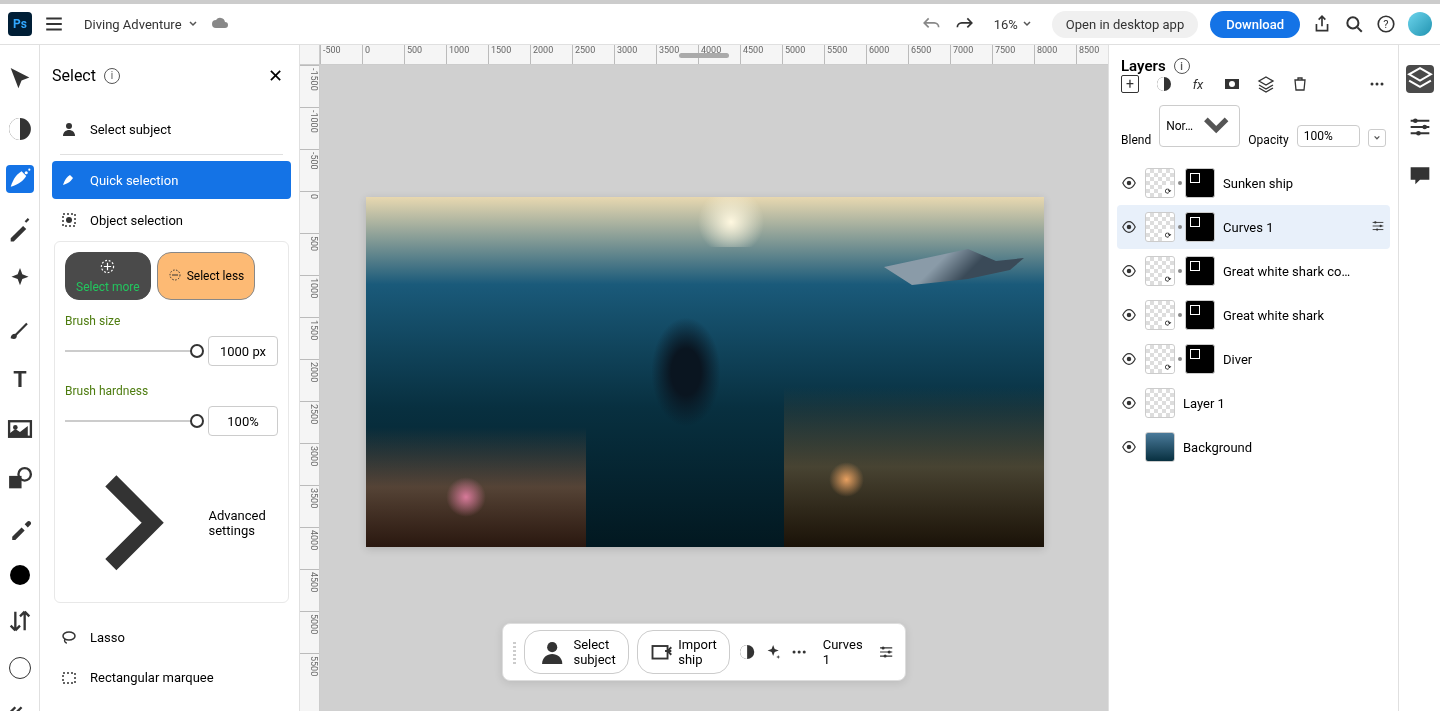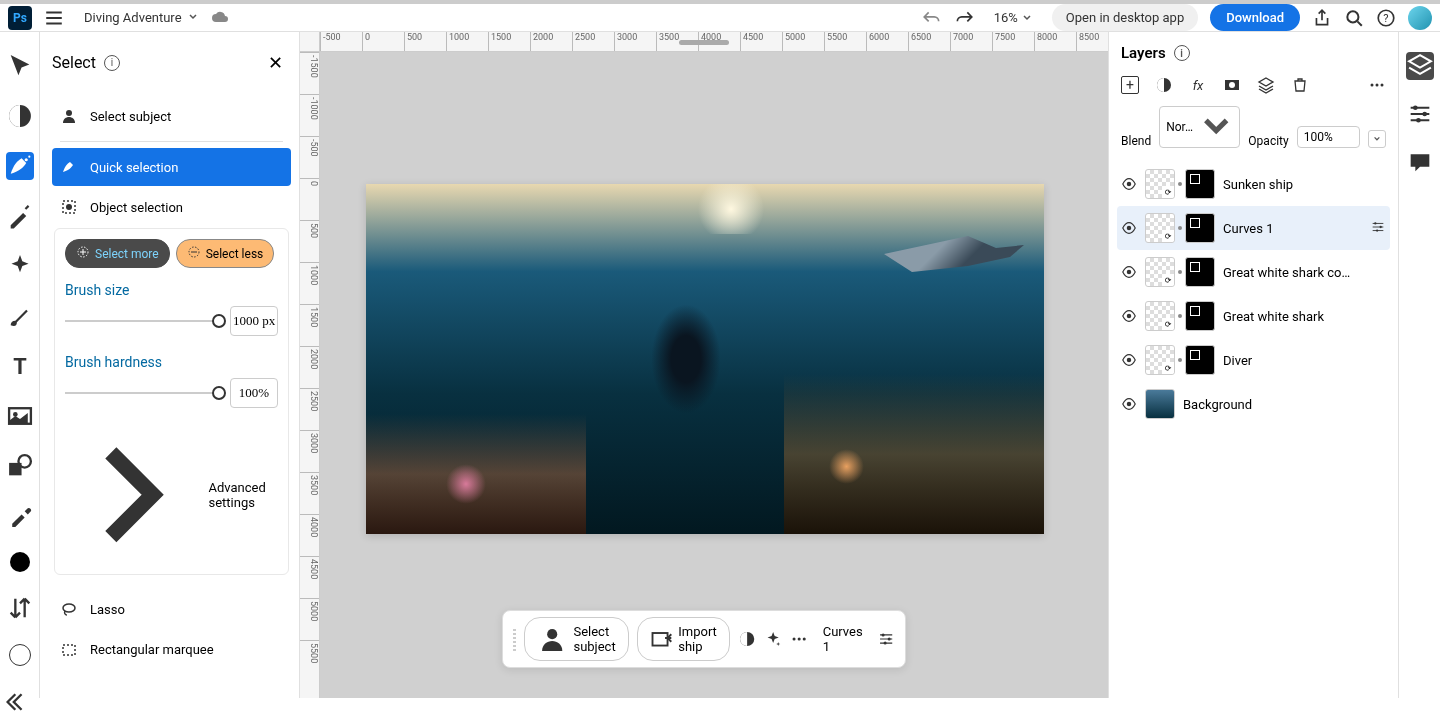--- a/index.html
+++ b/index.html
@@ -1,19 +1,19 @@
 <!DOCTYPE html>
 <html><head>
 <meta charset="utf-8">
 <style>
 * { box-sizing: border-box; margin: 0; padding: 0; font-family: -apple-system, BlinkMacSystemFont, "Segoe UI", Roboto, sans-serif; }
 body { width: 1440px; height: 711px; background: #fff; overflow: hidden; position: relative; }
 
 
-.topbar { height: 32px; border-top: 4px solid #ccc; border-bottom: 1px solid #e0e0e0; display: flex; align-items: center; padding: 0 8px; gap: 12px; }
+.topbar { height: 45px; border-top: 4px solid #ccc; border-bottom: 1px solid #e0e0e0; display: flex; align-items: center; padding: 0 8px; gap: 12px; }
 .ps-logo { width: 24px; height: 24px; background: #001e36; border-radius: 4px; display: flex; align-items: center; justify-content: center; color: #31a8ff; font-weight: bold; font-size: 12px; }
 .topbar .ham { width: 20px; cursor: pointer; }
 .doc-title { font-size: 13px; color: #333; display: flex; align-items: center; gap: 6px; margin-left: 8px; }
 .cloud-icon { color: #888; }
 .topbar-spacer { flex: 1; }
 .topbar-icon { width: 20px; height: 20px; color: #555; cursor: pointer; display: flex; align-items: center; justify-content: center; }
 .zoom { font-size: 13px; color: #333; display: flex; align-items: center; gap: 4px; margin: 0 8px; }
 .btn-grey { background: #f0f0f0; border: none; border-radius: 16px; padding: 6px 14px; font-size: 13px; color: #333; cursor: pointer; }
 .btn-blue { background: #1473e6; border: none; border-radius: 16px; padding: 6px 16px; font-size: 13px; color: #fff; cursor: pointer; font-weight: 500; }
 .avatar { width: 24px; height: 24px; border-radius: 50%; background: linear-gradient(135deg, #6dd5ed, #2193b0); }
@@ -34,26 +34,26 @@
 .select-title { font-size: 16px; font-weight: 400; display: flex; align-items: center; gap: 8px; }
 .info-icon { width: 16px; height: 16px; border: 1.5px solid #555; border-radius: 50%; display: flex; align-items: center; justify-content: center; font-size: 10px; color: #555; }
 .close-x { font-size: 18px; cursor: pointer; padding: 4px; }
 .option-row { display: flex; align-items: center; gap: 12px; padding: 10px 8px; border-radius: 4px; cursor: pointer; font-size: 13px; margin-bottom: 2px; }
 .option-row.selected { background: #1473e6; color: #fff; }
 .opt-icon { width: 18px; height: 18px; display: flex; align-items: center; justify-content: center; }
 .divider { height: 1px; background: #e0e0e0; margin: 6px 8px; }
 .sub-options { background: #fff; border: 1px solid #e8e8e8; border-radius: 6px; padding: 10px; margin: 0 2px 16px 2px; }
 .sub-btns { display: flex; gap: 6px; margin-bottom: 14px; }
 .sub-btn { flex: 0 0 auto; border-radius: 14px; padding: 5px 10px; font-size: 12px; display: flex; align-items: center; gap: 5px; cursor: pointer; border: 1px solid #888; background: #fdba74; }
-.sub-btn.dark { background: #4a4a4a; color: #7dd3fc; border-color: #4a4a4a; }
-.slider-label { font-size: 14px; color: #0369a1; margin-bottom: 8px; }
+.sub-btn.dark { background: #4a4a4a; color: #22c55e; border-color: #4a4a4a; flex-direction: column; }
+.slider-label { font-size: 12px; color: #4d7c0f; margin-bottom: 8px; }
 .slider-row { display: flex; align-items: center; gap: 10px; margin-bottom: 18px; }
 .slider-track { flex: 1; height: 2px; background: #ccc; position: relative; }
 .slider-thumb { position: absolute; right: -6px; top: -6px; width: 14px; height: 14px; border-radius: 50%; border: 2px solid #333; background: #fff; }
-.slider-input { width: 48px; height: 30px; border: 1px solid #ccc; border-radius: 4px; text-align: center; font-size: 13px; font-family: Liberation Serif, serif; }
+.slider-input { width: 70px; height: 30px; border: 1px solid #ccc; border-radius: 4px; text-align: center; font-size: 13px; }
 .adv-row { display: flex; align-items: center; gap: 14px; font-size: 13px; padding: 6px 4px; cursor: pointer; }
 
 
 .canvas-area { flex: 1; background: #d0d0d0; position: relative; overflow: hidden; }
 .ruler-h { position: absolute; top: 0; left: 20px; right: 0; height: 20px; background: #f5f5f5; border-bottom: 1px solid #ccc; display: flex; overflow: hidden; }
 .ruler-h span { font-size: 9px; color: #666; width: 42px; flex-shrink: 0; text-align: left; border-left: 1px solid #bbb; padding-left: 2px; position: relative; }
 .ruler-v { position: absolute; top: 20px; left: 0; bottom: 0; width: 20px; background: #f5f5f5; border-right: 1px solid #ccc; display: flex; flex-direction: column; overflow: hidden; }
 .ruler-v span { font-size: 9px; color: #666; height: 42px; flex-shrink: 0; writing-mode: vertical-rl; text-align: left; border-top: 1px solid #bbb; padding-top: 2px; }
 .ruler-corner { position: absolute; top: 0; left: 0; width: 20px; height: 20px; background: #f5f5f5; border-right: 1px solid #ccc; border-bottom: 1px solid #ccc; }
 .canvas-img { position: absolute; top: 152px; left: 66px; width: 678px; height: 350px; background: linear-gradient(180deg, #e8d8b0 0%, #1a5a7a 25%, #083040 60%, #021820 100%); box-shadow: 0 2px 8px rgba(0,0,0,0.15); overflow: hidden; }
@@ -67,21 +67,21 @@
 
 
 .bottom-bar { position: absolute; bottom: 30px; left: 50%; transform: translateX(-50%); background: #fff; border: 1px solid #ddd; border-radius: 8px; padding: 6px 10px; display: flex; align-items: center; gap: 8px; box-shadow: 0 2px 8px rgba(0,0,0,0.1); }
 .grip { width: 4px; height: 24px; background: repeating-linear-gradient(0deg, #ccc 0, #ccc 2px, transparent 2px, transparent 4px); }
 .bb-btn { border: 1px solid #ccc; border-radius: 16px; padding: 6px 12px; font-size: 13px; display: flex; align-items: center; gap: 6px; cursor: pointer; background: #fff; }
 .bb-icon { width: 24px; height: 24px; display: flex; align-items: center; justify-content: center; cursor: pointer; border-radius: 4px; }
 .bb-label { font-size: 13px; padding: 0 6px; }
 
 
 .layers-panel { width: 290px; border-left: 1px solid #e0e0e0; padding: 12px 8px; overflow-y: auto; }
-.layers-header { display: flex; align-items: center; gap: 8px; font-size: 15px; font-weight: 600; margin-bottom: 14px; padding-left: 4px; }
+.layers-header { display: flex; align-items: center; gap: 8px; font-size: 15px; font-weight: 600; margin-bottom: 0; padding-left: 4px; }
 .layers-toolbar { display: flex; align-items: center; gap: 16px; padding: 0 4px 12px 4px; }
 .lt-icon { width: 18px; height: 18px; cursor: pointer; display: flex; align-items: center; justify-content: center; color: #333; }
 .lt-icon.boxed { border: 1.5px solid #333; border-radius: 2px; font-size: 14px; line-height: 1; }
 .blend-row { display: flex; align-items: flex-end; gap: 8px; font-size: 12px; margin-bottom: 14px; padding: 0 4px; }
 .blend-select { border: 1px solid #ccc; border-radius: 4px; padding: 3px 6px; font-size: 12px; display: flex; align-items: center; gap: 6px; cursor: pointer; width: 82px; justify-content: space-between; }
 .opacity-input { border: 1px solid #ccc; border-radius: 4px; padding: 3px 6px; font-size: 12px; display: flex; align-items: center; gap: 4px; width: 64px; justify-content: space-between; }
 .layer-row { display: flex; align-items: center; gap: 8px; padding: 7px 4px; border-radius: 4px; cursor: pointer; font-size: 13px; }
 .layer-row.selected { background: #e8f0fa; }
 .eye { width: 16px; height: 16px; flex-shrink: 0; }
 .layer-thumbs { display: flex; align-items: center; gap: 3px; }
@@ -566,20 +566,30 @@
             <div class="thumb mask"></div>
           </div>
           <span class="layer-name">Diver</span>
         </div>
         <div class="layer-row">
           <div class="eye"><svg viewBox="0 0 18 18">
               <path d="M2 9c2-4 5-6 7-6s5 2 7 6c-2 4-5 6-7 6s-5-2-7-6z" stroke="#333" stroke-width="1.3" fill="none"></path>
               <circle cx="9" cy="9" r="2.5" fill="#333"></circle>
             </svg></div>
           <div class="layer-thumbs">
+            <div class="thumb checker"></div>
+          </div>
+          <span class="layer-name">Layer 1</span>
+        </div>
+        <div class="layer-row">
+          <div class="eye"><svg viewBox="0 0 18 18">
+              <path d="M2 9c2-4 5-6 7-6s5 2 7 6c-2 4-5 6-7 6s-5-2-7-6z" stroke="#333" stroke-width="1.3" fill="none"></path>
+              <circle cx="9" cy="9" r="2.5" fill="#333"></circle>
+            </svg></div>
+          <div class="layer-thumbs">
             <div class="thumb image"></div>
           </div>
           <span class="layer-name">Background</span>
         </div>
       </div>
   </div>
 
   <div class="right-rail">
     <div class="rail-icon active">
         <svg viewBox="0 0 18 18">

